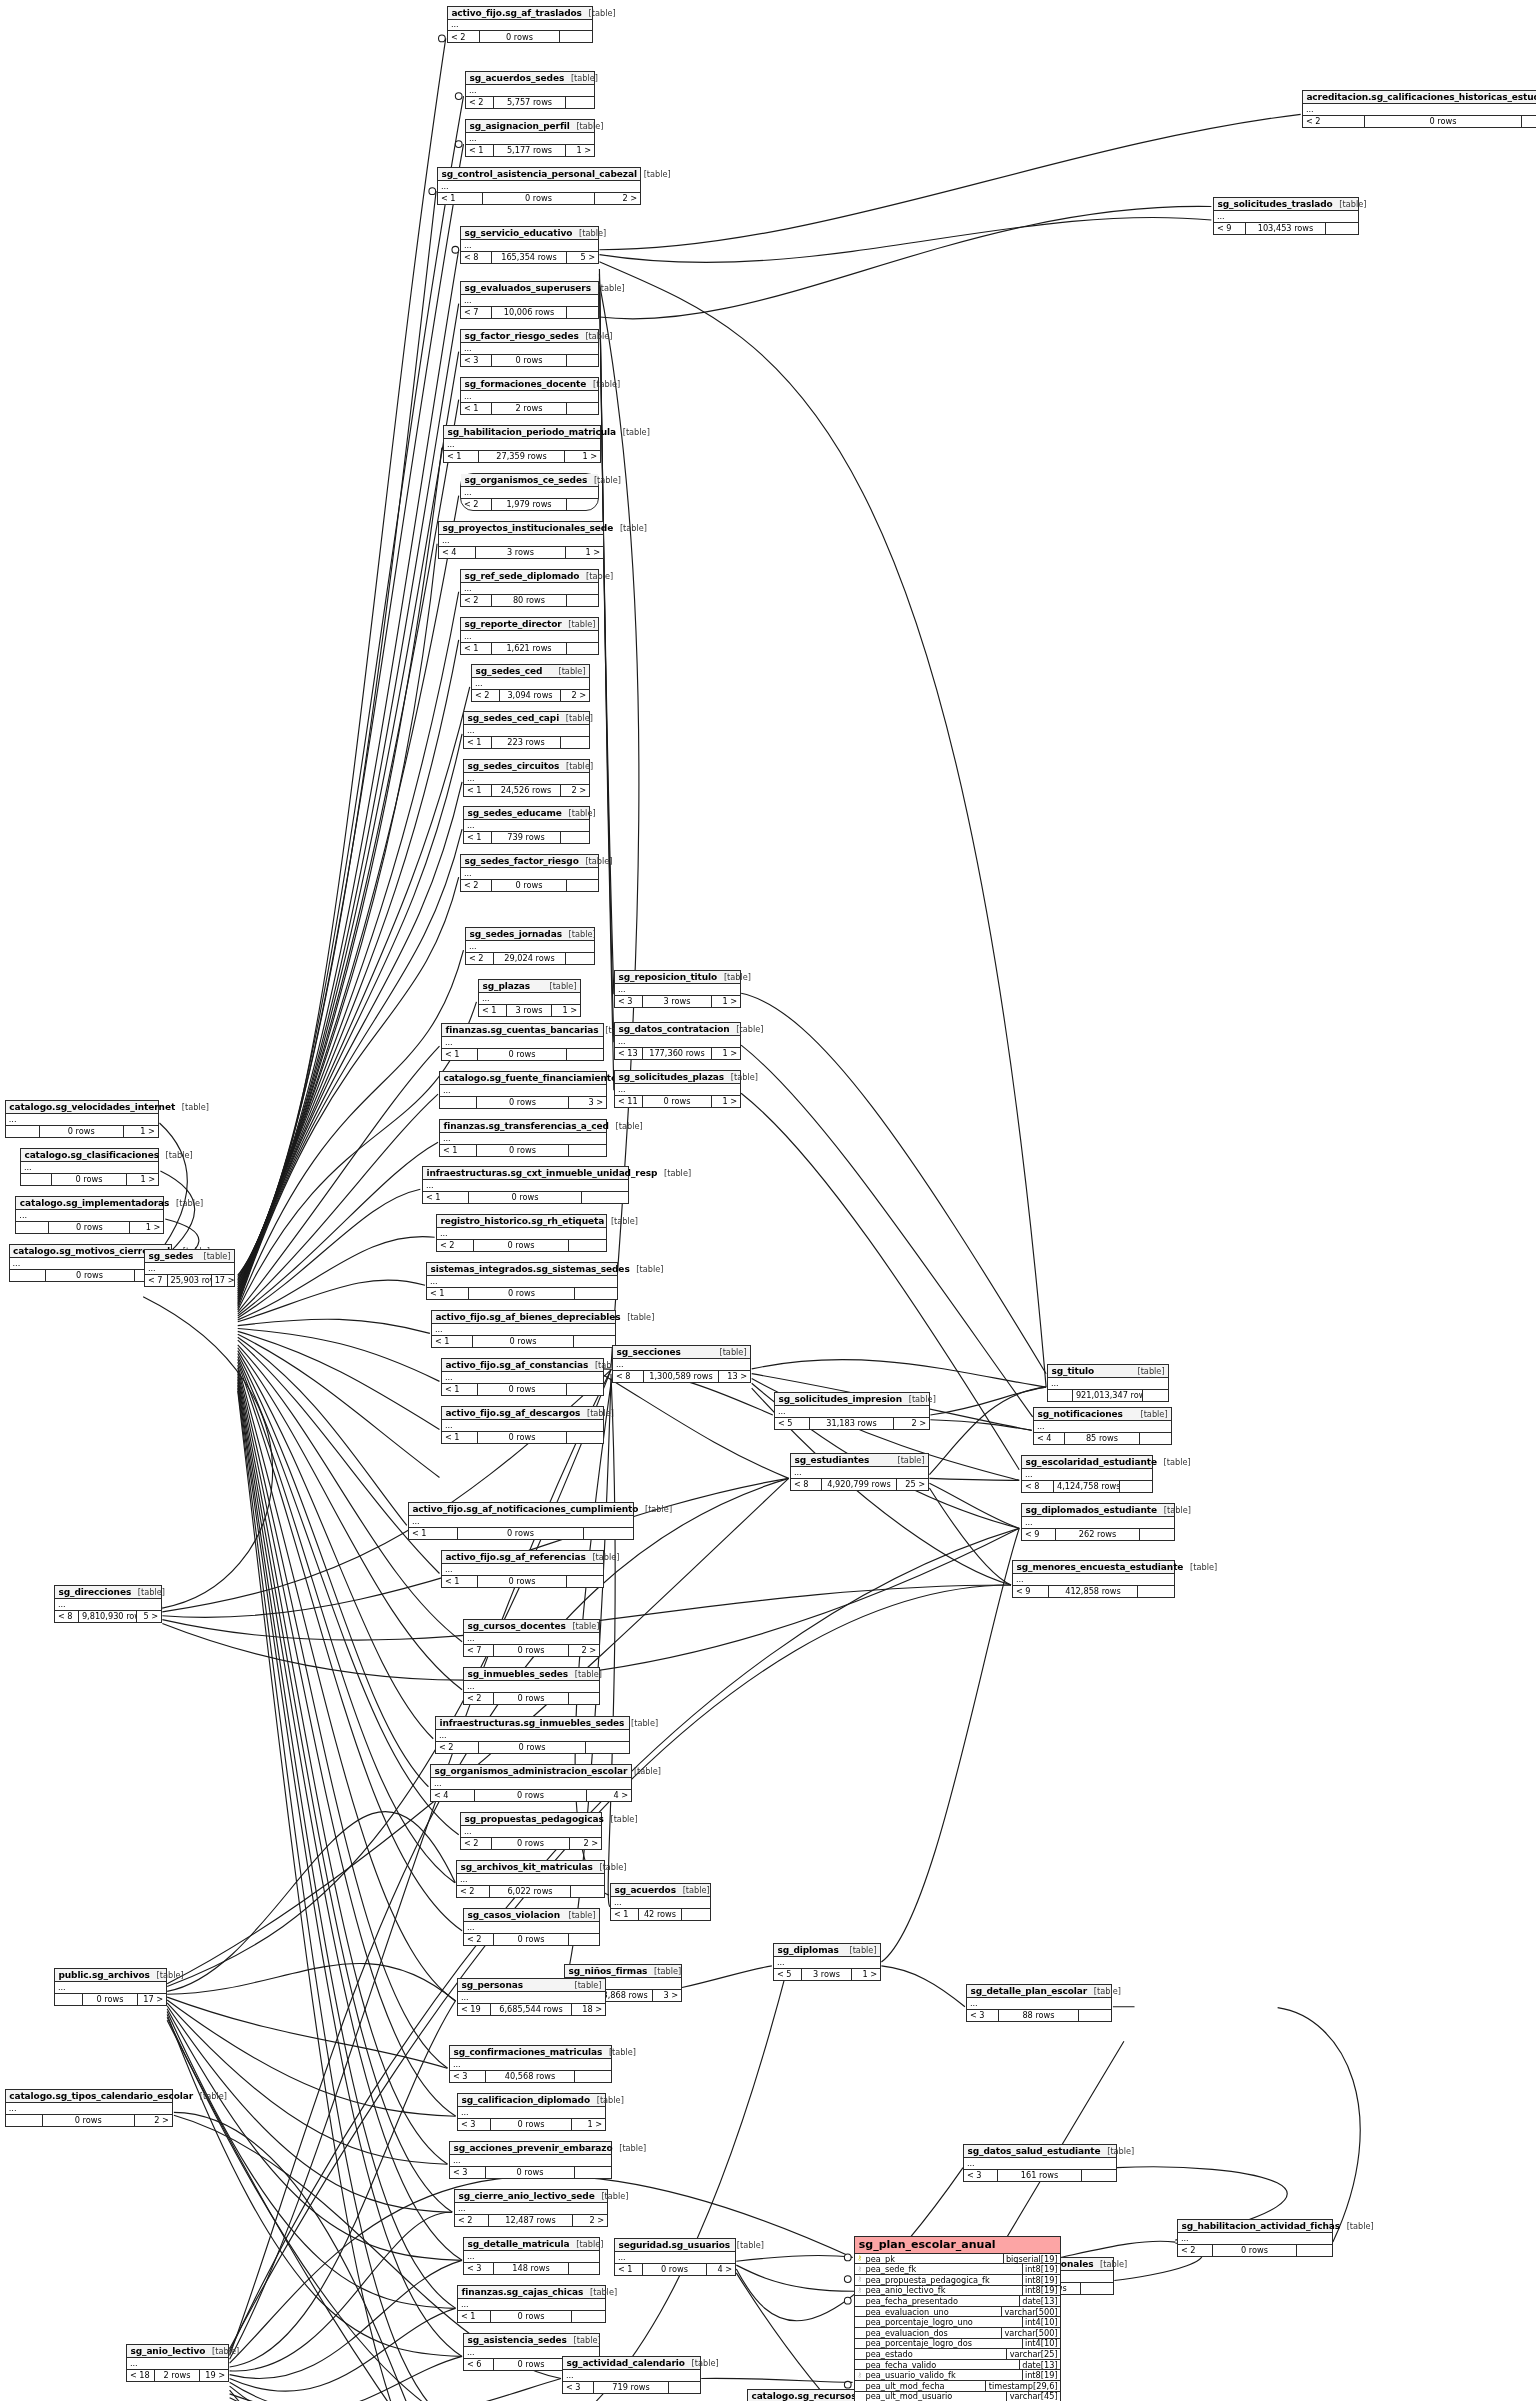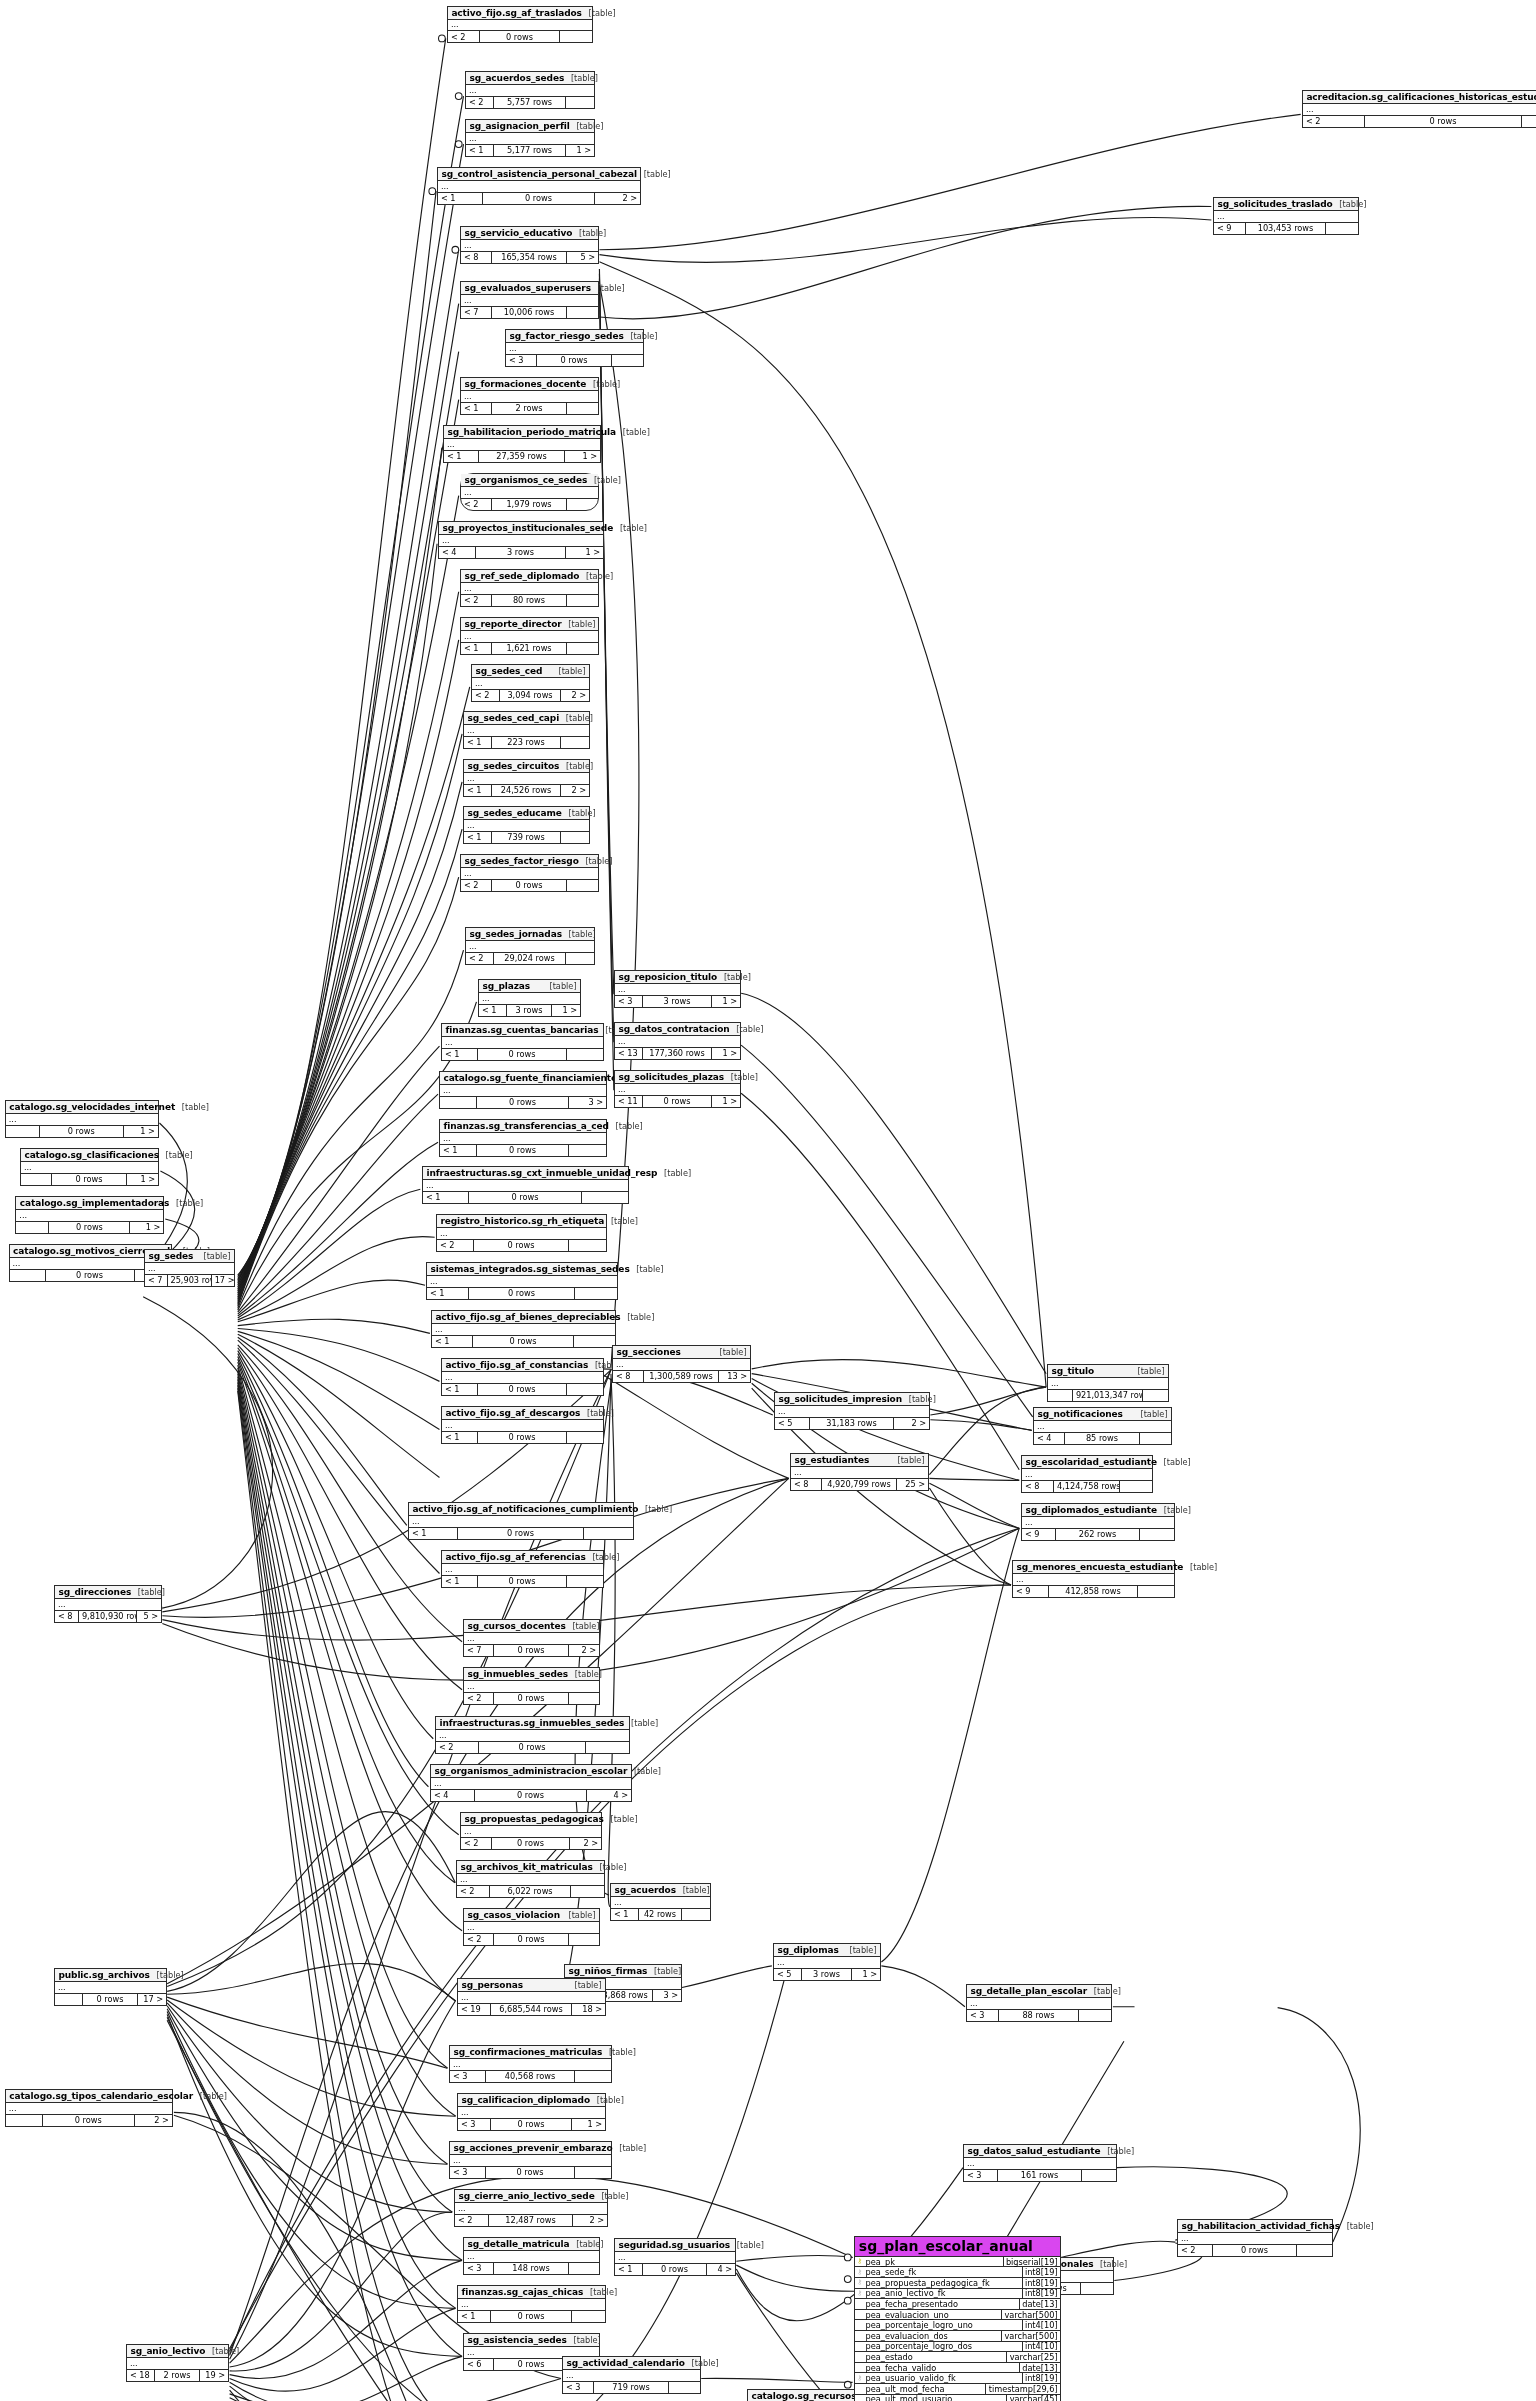--- a/index.html
+++ b/index.html
@@ -16,22 +16,22 @@
   .tbl .hdr .tg{font-size:8.2px;color:#333;padding-left:6.7px;}
   .tbl .ell{font-size:8.2px;color:#000;padding:0.5px 2.9px 1.9px 2.9px;line-height:1;border-bottom:1px solid #2b2b2b;}
   .tbl .foot{display:flex;font-size:8.2px;color:#000;}
   .tbl .foot .c{box-sizing:border-box;padding:0.5px 2.9px;white-space:nowrap;overflow:hidden;}
   .tbl .foot .c.l{text-align:left;border-right:1px solid #2b2b2b;}
   .tbl .foot .c.m{text-align:center;flex:1 1 auto;border-right:1px solid #2b2b2b;}
   .tbl .foot .c.r{text-align:right;}
 
   
   .dtbl{position:absolute;border:1.4px solid #2b2b2b;background:#fff;box-sizing:border-box;}
-  .dtbl .hdr{background:#d946ef;border-bottom:1.4px solid #2b2b2b;padding:1.4px 3.8px;
-             font-weight:bold;font-size:14px;white-space:nowrap;}
+  .dtbl .hdr{background:#fca5a5;border-bottom:1.4px solid #2b2b2b;padding:1.4px 3.8px;
+             font-weight:bold;font-size:11px;white-space:nowrap;}
   .dtbl .row{display:flex;align-items:center;border-bottom:1px solid #2b2b2b;
              font-size:8.2px;height:10.6px;box-sizing:border-box;}
   .dtbl .row .kw{width:9.6px;flex:0 0 9.6px;text-align:center;font-size:6.7px;line-height:1;}
   .dtbl .row .cn{flex:1 1 auto;padding-left:1px;white-space:nowrap;overflow:hidden;}
   .dtbl .row .ct{flex:0 0 auto;padding:0 2.4px;border-left:1px solid #2b2b2b;
                  text-align:left;white-space:nowrap;}
   .key-pk{color:#cfc81f;}
   .key-fk{color:#b9b9b9;}
 </style>
 </head>
@@ -285,21 +285,21 @@
           <span class="nm">sg_evaluados_superusers</span>
           <span class="tg">[table]</span>
         </div>
         <div class="ell">...</div>
         <div class="foot">
           <div class="c l" style="width: 31px;">&lt; 7</div>
           <div class="c m">10,006 rows</div>
           <div class="c r" style="width: 31px;"></div>
         </div>
       </div>
-      <div class="tbl" style="left: 460px; top: 329px; width: 139px; margin-left: 45px;">
+      <div class="tbl" style="left: 460px; top: 329px; width: 139px;">
         <div class="hdr">
           <span class="nm">sg_factor_riesgo_sedes</span>
           <span class="tg">[table]</span>
         </div>
         <div class="ell">...</div>
         <div class="foot">
           <div class="c l" style="width: 31px;">&lt; 3</div>
           <div class="c m">0 rows</div>
           <div class="c r" style="width: 31px;"></div>
         </div>

